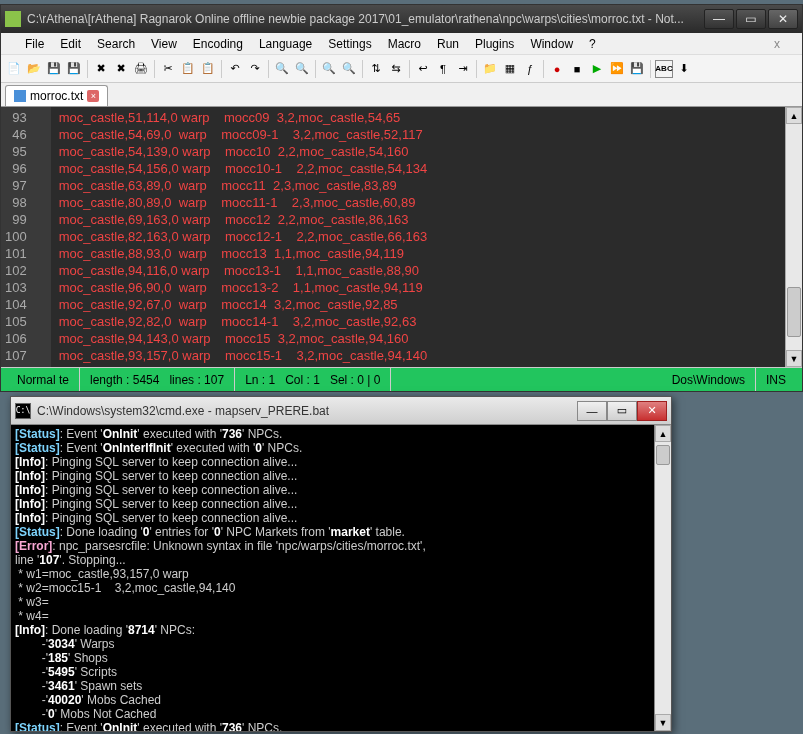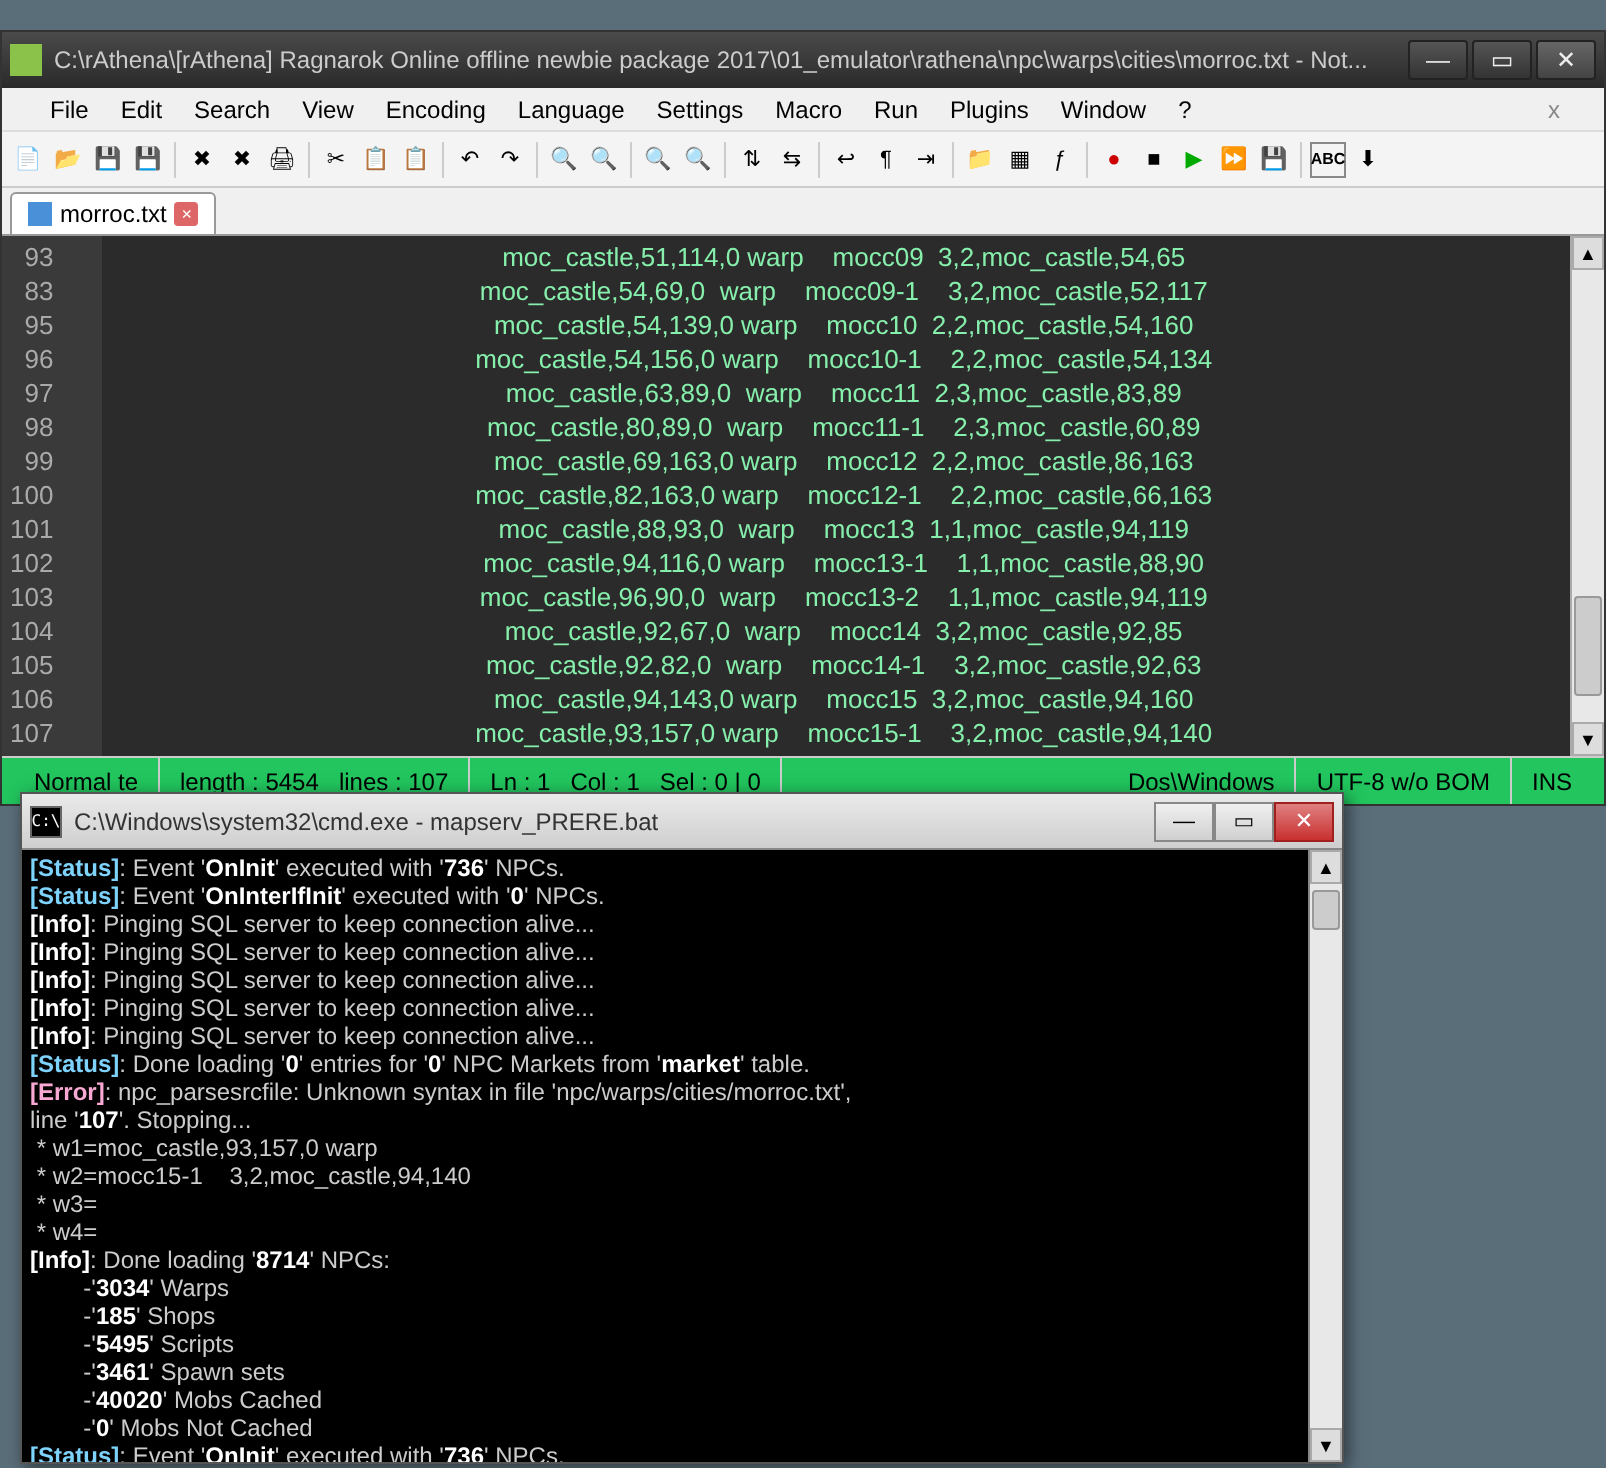--- a/index.html
+++ b/index.html
@@ -1,19 +1,19 @@
 <!DOCTYPE html>
 <html><head>
 <meta charset="utf-8">
 <style>
 * { margin: 0; padding: 0; box-sizing: border-box; font-family: "Segoe UI", Tahoma, sans-serif; }
 body { background: #5a6e7a; width: 803px; height: 734px; overflow: hidden; position: relative; }
 
 
-.npp-window { position: absolute; top: 15px; left: 0; width: 803px; height: 388px; background: #f0f0f0; border: 1px solid #333; }
+.npp-window { position: absolute; top: 4px; left: 0; width: 803px; height: 388px; background: #f0f0f0; border: 1px solid #333; }
 .npp-titlebar { height: 28px; background: linear-gradient(#4a4a4a, #2a2a2a); display: flex; align-items: center; padding: 0 4px; color: #ccc; font-size: 12px; }
 .npp-titleicon { width: 16px; height: 16px; background: #8bc34a; margin-right: 6px; display: inline-block; }
 .npp-title { flex: 1; white-space: nowrap; overflow: hidden; text-overflow: ellipsis; }
 .win-btns { display: flex; gap: 2px; }
 .win-btn { width: 30px; height: 20px; background: linear-gradient(#555,#333); border: 1px solid #222; color: #eee; font-size: 12px; display: flex; align-items: center; justify-content: center; cursor: pointer; border-radius: 2px; }
 .win-btn.close { background: linear-gradient(#666,#444); }
 
 .npp-menubar { height: 22px; background: #f0f0f0; display: flex; align-items: center; padding: 0 16px; font-size: 12px; border-bottom: 1px solid #ddd; }
 .npp-menuitem { padding: 2px 8px; cursor: pointer; }
 .npp-close-x { margin-left: auto; padding: 0 6px; color: #888; cursor: pointer; }
@@ -23,21 +23,21 @@
 .tb-sep { width: 1px; height: 18px; background: #ccc; margin: 0 2px; }
 
 .npp-tabs { height: 24px; background: #f0f0f0; display: flex; align-items: flex-end; padding: 0 4px; border-bottom: 1px solid #999; }
 .npp-tab { background: #fff; border: 1px solid #999; border-bottom: none; padding: 3px 8px; font-size: 12px; display: flex; align-items: center; gap: 4px; border-radius: 3px 3px 0 0; }
 .npp-tab-icon { width: 12px; height: 12px; background: #4a90d9; display: inline-block; }
 .npp-tab-close { width: 12px; height: 12px; background: #d66; border-radius: 2px; color: #fff; font-size: 9px; display: flex; align-items: center; justify-content: center; cursor: pointer; }
 
 .npp-editor { height: 260px; background: #2b2b2b; display: flex; font-family: Consolas, monospace; font-size: 13px; overflow: hidden; position: relative; }
 .npp-gutter { background: #3a3a3a; color: #aaa; padding: 2px 24px 2px 4px; text-align: right; user-select: none; }
 .npp-gutter div { height: 17px; line-height: 17px; }
-.npp-code { flex: 1; color: #86efac; padding: 2px 0 2px 8px; white-space: pre; text-align: center; }
+.npp-code { flex: 1; color: #ef4444; padding: 2px 0 2px 8px; white-space: pre; }
 .npp-code div { height: 17px; line-height: 17px; }
 .npp-scroll { width: 17px; background: #e8e8e8; border-left: 1px solid #aaa; position: relative; }
 .npp-scroll-up, .npp-scroll-down { height: 17px; background: #ddd; border: 1px solid #aaa; display: flex; align-items: center; justify-content: center; font-size: 9px; cursor: pointer; }
 .npp-scroll-down { position: absolute; bottom: 0; width: 100%; }
 .npp-thumb { position: absolute; left: 1px; right: 1px; top: 180px; height: 50px; background: #ccc; border: 1px solid #999; border-radius: 2px; cursor: pointer; }
 
 .npp-status { height: 24px; background: #22c55e; border-top: 1px solid #ccc; display: flex; align-items: center; font-size: 12px; padding: 0 6px; gap: 0; }
 .status-cell { padding: 0 10px; border-right: 1px solid #ccc; height: 100%; display: flex; align-items: center; }
 .status-cell:last-child { border-right: none; }
 .status-spacer { flex: 1; }
@@ -136,21 +136,21 @@
   <div class="npp-tabs">
     <div class="npp-tab">
       <span class="npp-tab-icon"></span>
       <span>morroc.txt</span>
       <span class="npp-tab-close">×</span>
     </div>
   </div>
   <div class="npp-editor">
     <div class="npp-gutter" id="npp-gutter">
         <div>93</div>
-        <div>83</div>
+        <div>46</div>
         <div>95</div>
         <div>96</div>
         <div>97</div>
         <div>98</div>
         <div>99</div>
         <div>100</div>
         <div>101</div>
         <div>102</div>
         <div>103</div>
         <div>104</div>
@@ -164,21 +164,20 @@
       <div class="npp-thumb"></div>
       <div class="npp-scroll-down">▼</div>
     </div>
   </div>
   <div class="npp-status">
     <div class="status-cell">Normal te</div>
     <div class="status-cell"><span>length : 5454</span>&nbsp;&nbsp;&nbsp;<span>lines : 107</span></div>
     <div class="status-cell"><span>Ln : 1</span>&nbsp;&nbsp;&nbsp;<span>Col : 1</span>&nbsp;&nbsp;&nbsp;<span>Sel : 0 | 0</span></div>
     <div class="status-spacer"></div>
     <div class="status-cell">Dos\Windows</div>
-    <div class="status-cell">UTF-8 w/o BOM</div>
     <div class="status-cell">INS</div>
   </div>
 </div>
 
 <div class="cmd-window">
   <div class="cmd-titlebar">
     <span class="cmd-icon">C:\</span>
     <span class="cmd-title">C:\Windows\system32\cmd.exe - mapserv_PRERE.bat</span>
     <div class="cmd-btns">
       <div class="cmd-btn">—</div>

